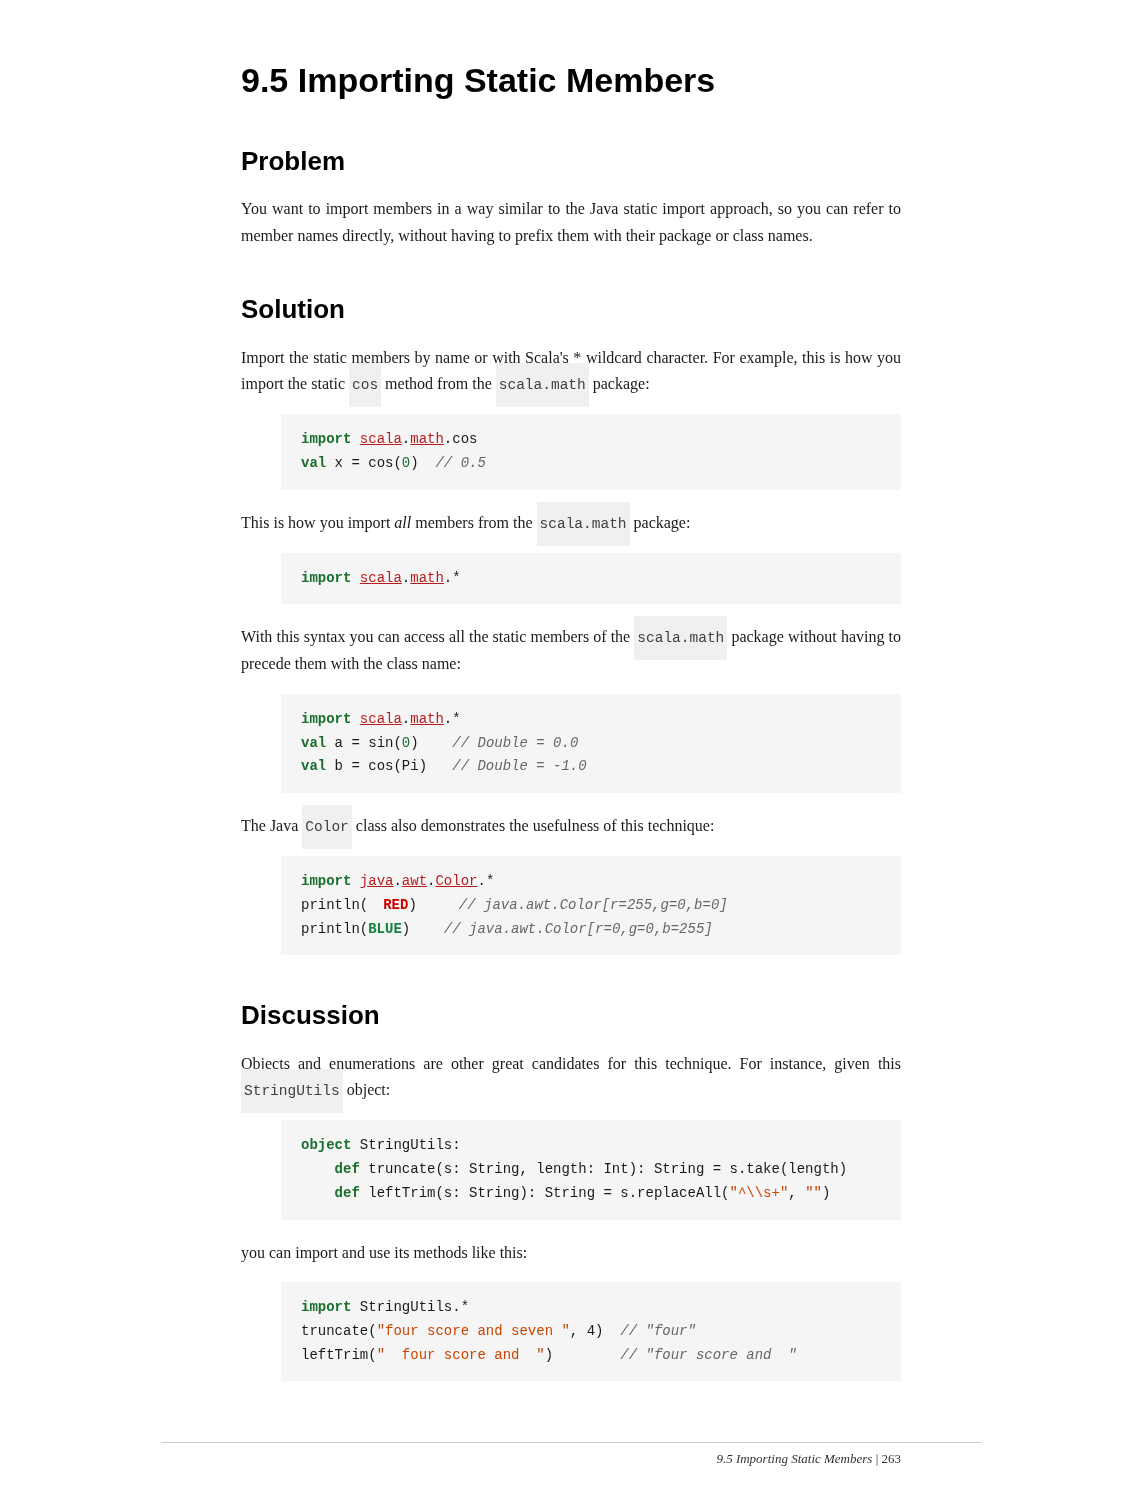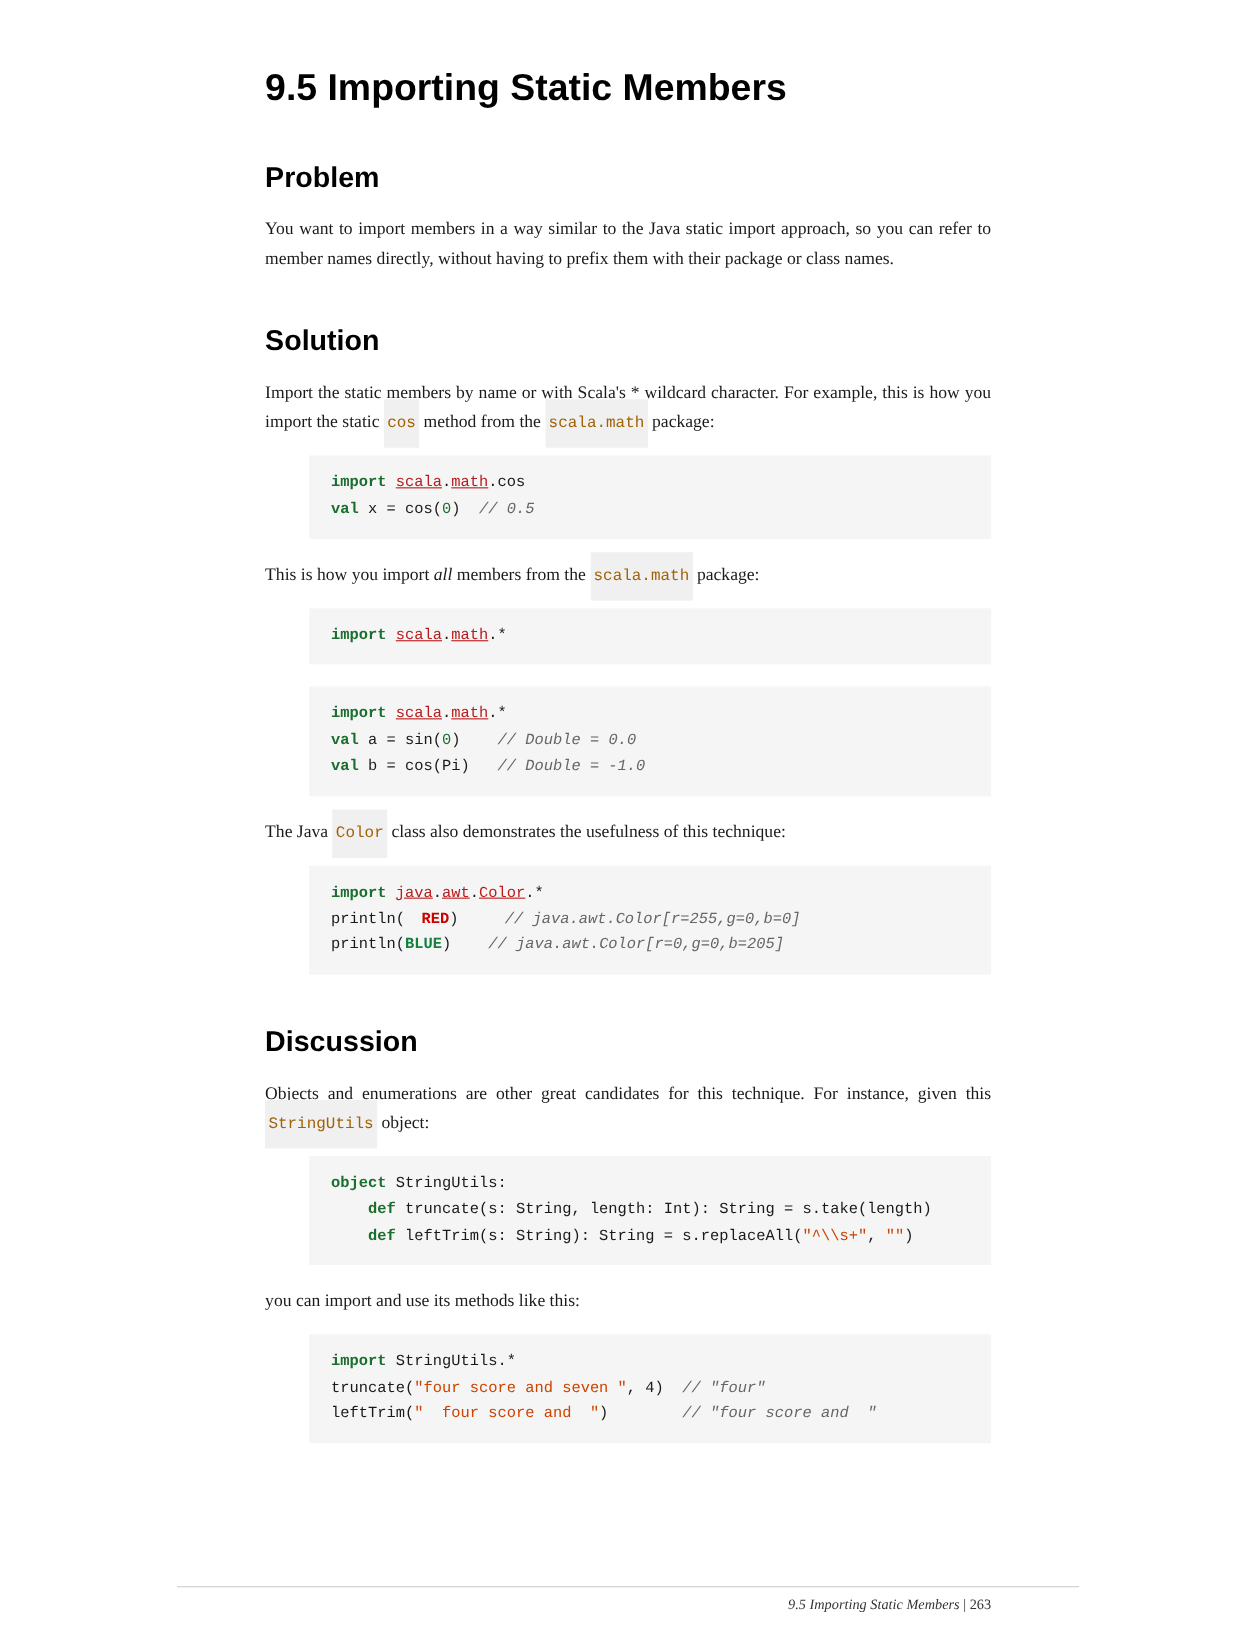--- a/index.html
+++ b/index.html
@@ -91,21 +91,21 @@
     .code-block .highlight-blue {
       color: #15803d;
       font-weight: bold;
     }
 
     .inline-code {
       font-family: 'Courier New', Courier, monospace;
       font-size: 14.5px;
       background: #f0f0f0;
       padding: 14px 3px;
-      color: #a16207;
+      color: #404040;
     }
 
     .inline-italic {
       font-style: italic;
     }
 
     .footer-bar {
       position: absolute;
       bottom: 30px;
       left: 0;
@@ -150,32 +150,36 @@
 
   <div class="code-block"><span class="kw">import</span> <span class="pkg">scala</span>.<span class="pkg">math</span>.cos
 <span class="kw">val</span> x = cos(<span class="num">0</span>)  <span class="comment">// 0.5</span></div>
 
   <p class="body-text">
     This is how you import <span class="inline-italic">all</span> members from the <span class="inline-code">scala.math</span> package:
   </p>
 
   <div class="code-block"><span class="kw">import</span> <span class="pkg">scala</span>.<span class="pkg">math</span>.*</div>
 
+  <p class="body-text">
+    With this syntax you can access all the static members of the <span class="inline-code">scala.math</span> package
+    without having to precede them with the class name:
+  </p>
 
   <div class="code-block"><span class="kw">import</span> <span class="pkg">scala</span>.<span class="pkg">math</span>.*
 <span class="kw">val</span> a = sin(<span class="num">0</span>)  <span class="comment">  // Double = 0.0</span>
 <span class="kw">val</span> b = cos(Pi) <span class="comment">  // Double = -1.0</span></div>
 
   <p class="body-text">
     The Java <span class="inline-code">Color</span> class also demonstrates the usefulness of this technique:
   </p>
 
   <div class="code-block"><span class="kw">import</span> <span class="pkg">java</span>.<span class="pkg">awt</span>.<span class="pkg">Color</span>.*
 println(<span class="highlight-red">RED</span>)   <span class="comment">  // java.awt.Color[r=255,g=0,b=0]</span>
-println(<span class="highlight-blue">BLUE</span>)  <span class="comment">  // java.awt.Color[r=0,g=0,b=205]</span></div>
+println(<span class="highlight-blue">BLUE</span>)  <span class="comment">  // java.awt.Color[r=0,g=0,b=255]</span></div>
 
   <h2 class="section-heading">Discussion</h2>
   <p class="body-text">
     Objects and enumerations are other great candidates for this technique. For instance,
     given this <span class="inline-code">StringUtils</span> object:
   </p>
 
   <div class="code-block"><span class="kw">object</span> StringUtils:
     <span class="kw">def</span> truncate(s: String, length: Int): String = s.take(length)
     <span class="kw">def</span> leftTrim(s: String): String = s.replaceAll(<span style="color:#cc4400;">"^\\s+"</span>, <span style="color:#cc4400;">""</span>)</div>

